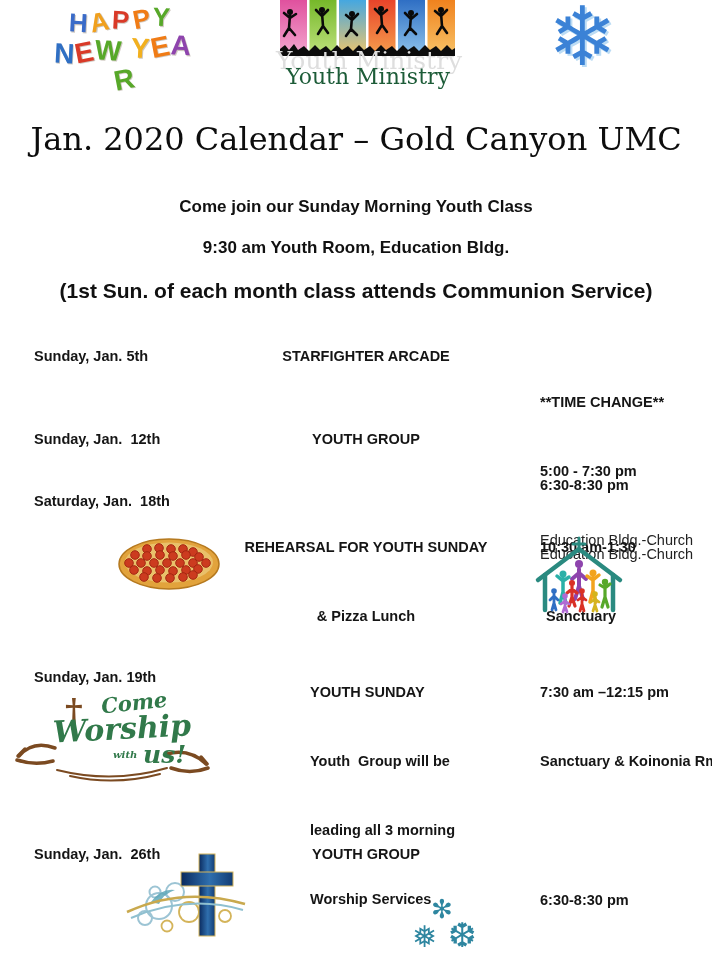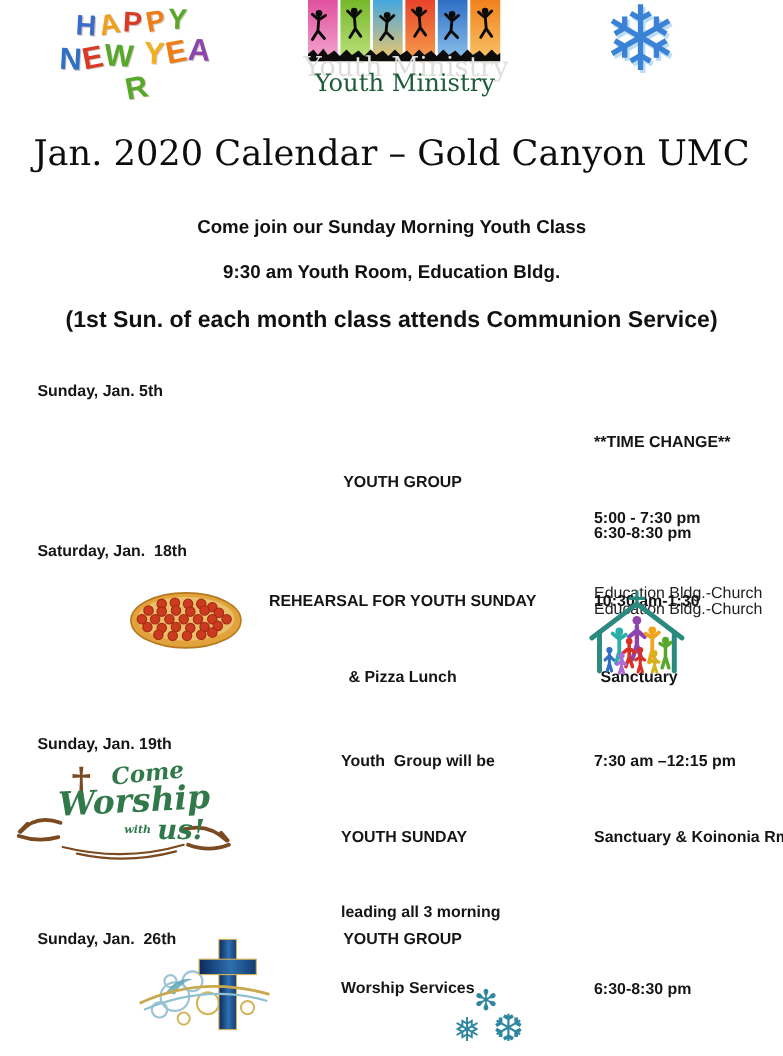--- a/index.html
+++ b/index.html
@@ -119,26 +119,28 @@
   <div class="abs ym-label">Youth Ministry</div>
 
   <div class="abs snowflake-top">❄</div>
 
   <div class="abs title">Jan. 2020 Calendar – Gold Canyon UMC</div>
   <div class="abs intro intro1">Come join our Sunday Morning Youth Class</div>
   <div class="abs intro intro2">9:30 am Youth Room, Education Bldg.</div>
   <div class="abs intro intro3">(1st Sun. of each month class attends Communion Service)</div>
 
   <div class="abs evt date" style="top:345px">Sunday, Jan. 5th</div>
+  <div class="abs evt mid-c" style="top:345px">STARFIGHTER ARCADE</div>
   <div class="abs evt right-col" style="top:345px">
     <div>**TIME CHANGE**</div>
     <div>5:00 - 7:30 pm</div>
     <div class="reg">Education Bldg.-Church</div>
   </div>
 
+  <div class="abs evt date" style="top:428px">Sunday, Jan.  12th</div>
   <div class="abs evt mid-c" style="top:428px">YOUTH GROUP</div>
   <div class="abs evt right-col" style="top:428px">
     <div>6:30-8:30 pm</div>
     <div class="reg">Education Bldg.-Church</div>
   </div>
 
   <div class="abs evt date" style="top:490px">Saturday, Jan.  18th</div>
   <div class="abs evt mid-c" style="top:490px">
     <div>REHEARSAL FOR YOUTH SUNDAY</div>
     <div>&amp; Pizza Lunch</div>
@@ -227,22 +229,22 @@
         </g>
       <g stroke="#b06ad4" stroke-width="2.8">
           <circle cx="33" cy="60" r="2.8" fill="#b06ad4" stroke="none"></circle>
           <path d="M33,63 V70 M33,65 L29,68 M33,65 L37,68 M33,70 L31,76 M33,70 L35,76"></path>
         </g>
     </g>
   </svg>
 
   <div class="abs evt date" style="top:666px">Sunday, Jan. 19th</div>
   <div class="abs evt mid-l" style="top:635px">
+    <div>YOUTH SUNDAY</div>
     <div>Youth  Group will be</div>
-    <div>YOUTH SUNDAY</div>
     <div>leading all 3 morning</div>
     <div>Worship Services</div>
     <div>NO YOUTH GROUP</div>
   </div>
   <div class="abs evt right-col" style="top:635px">
     <div>7:30 am –12:15 pm</div>
     <div>Sanctuary &amp; Koinonia Rm</div>
   </div>
 
   <div class="abs worship">

